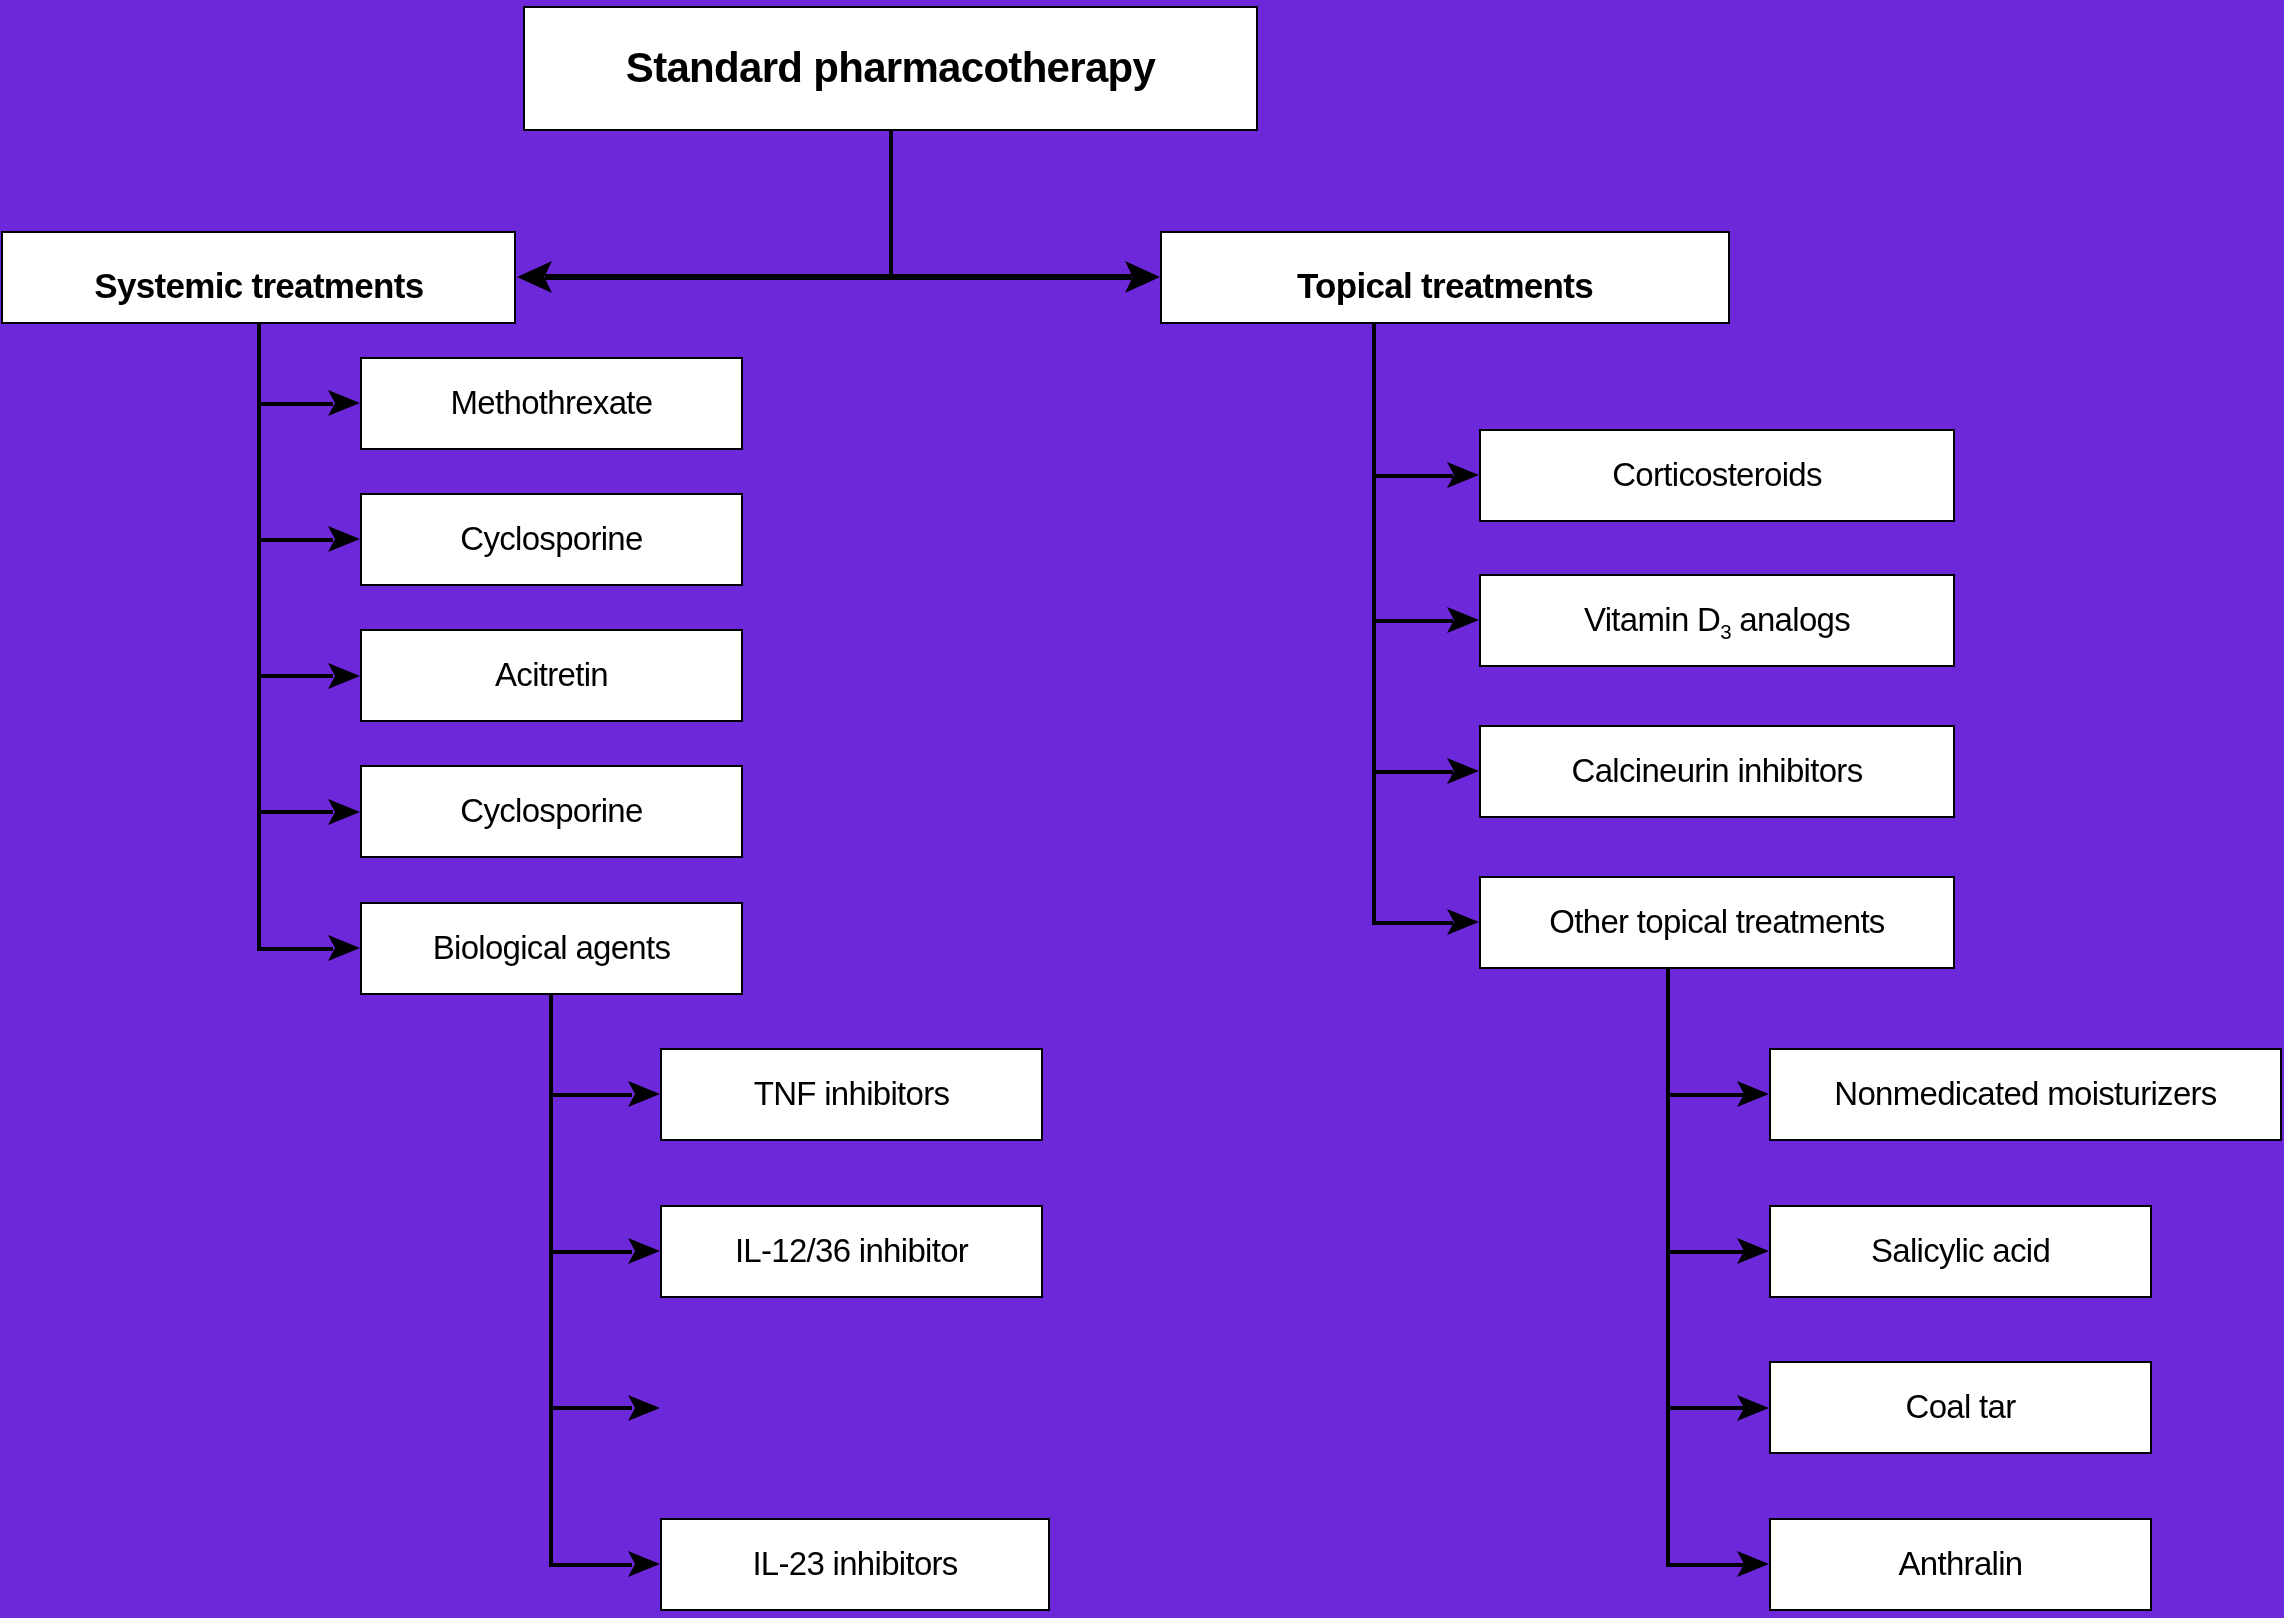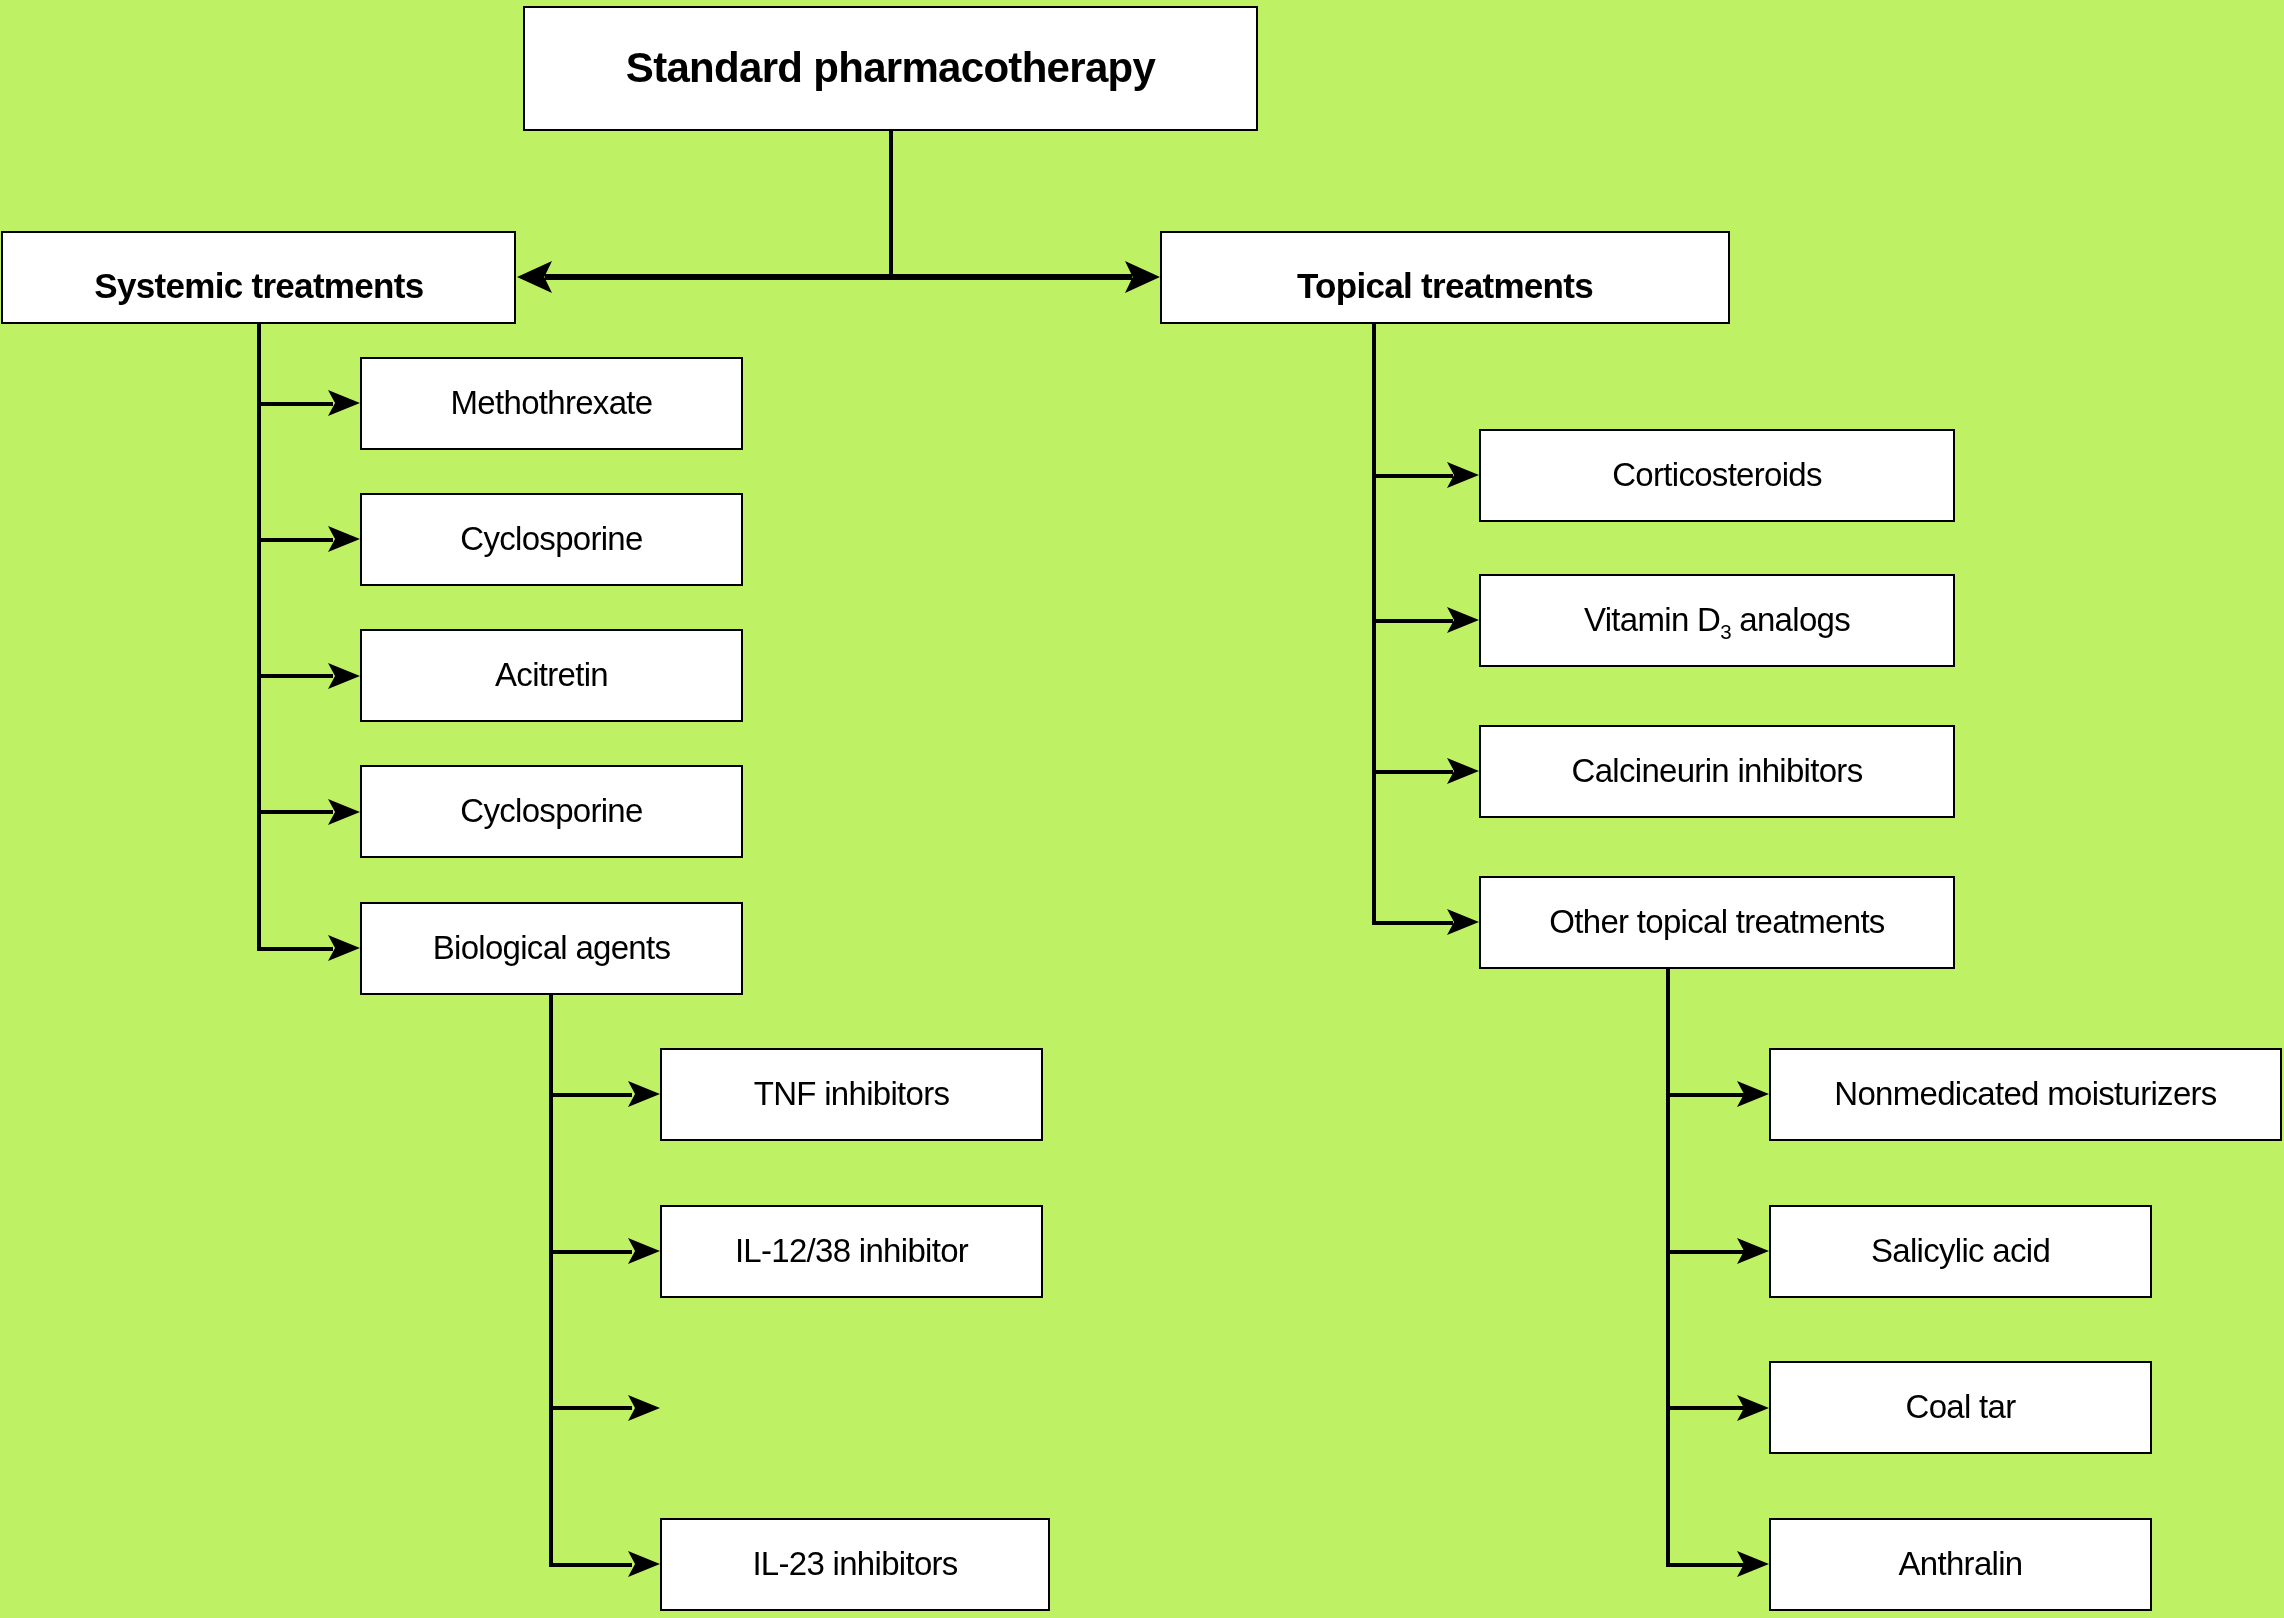--- a/index.html
+++ b/index.html
@@ -4,21 +4,21 @@
 <style>
   html, body {
     margin: 0;
     padding: 0;
     background: #ffffff;
   }
   .canvas {
     position: relative;
     width: 2284px;
     height: 1619px;
-    background: #bef264;
+    background: #6d28d9;
     font-family: "Liberation Sans", "DejaVu Sans", sans-serif;
     color: #000000;
     overflow: hidden;
   }
   .box {
     position: absolute;
     box-sizing: border-box;
     border: 2.9px solid #000000;
     background: #ffffff;
     display: flex;
@@ -125,21 +125,21 @@
 
   <div class="hline" style="left:549px;top:1093px;width:83px;height:3.6px"></div>
   <div class="arr-r" style="left:628px;top:1081px"></div>
   <div class="box" style="left:660px;top:1048px;width:383px;height:93px">
     <span class="lbl">TNF inhibitors</span>
   </div>
 
   <div class="hline" style="left:549px;top:1250px;width:83px;height:3.6px"></div>
   <div class="arr-r" style="left:628px;top:1238px"></div>
   <div class="box" style="left:660px;top:1205px;width:383px;height:93px">
-    <span class="lbl">IL-12/38 inhibitor</span>
+    <span class="lbl">IL-12/36 inhibitor</span>
   </div>
 
   <div class="hline" style="left:549px;top:1406px;width:83px;height:3.6px"></div>
   <div class="arr-r" style="left:628px;top:1395px"></div>
 
   <div class="hline" style="left:549px;top:1563px;width:83px;height:3.6px"></div>
   <div class="arr-r" style="left:628px;top:1551px"></div>
   <div class="box" style="left:660px;top:1518px;width:390px;height:93px">
     <span class="lbl">IL-23 inhibitors</span>
   </div>

